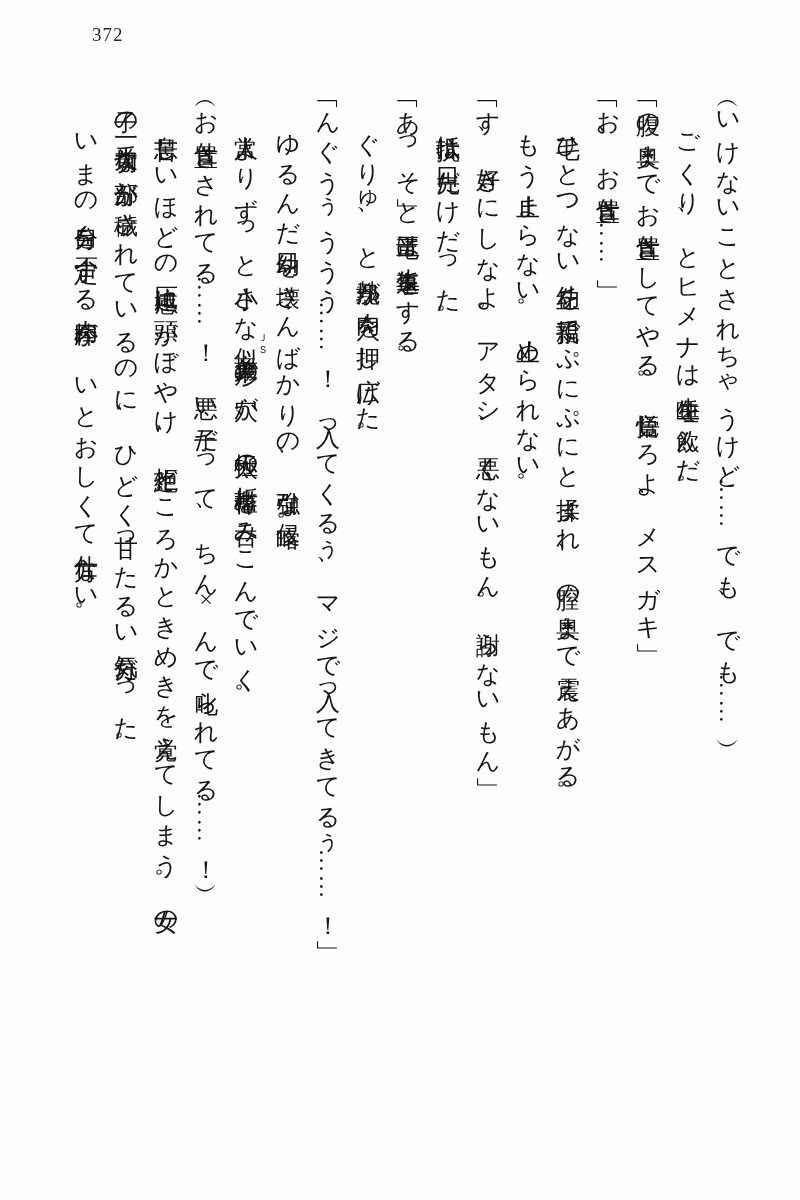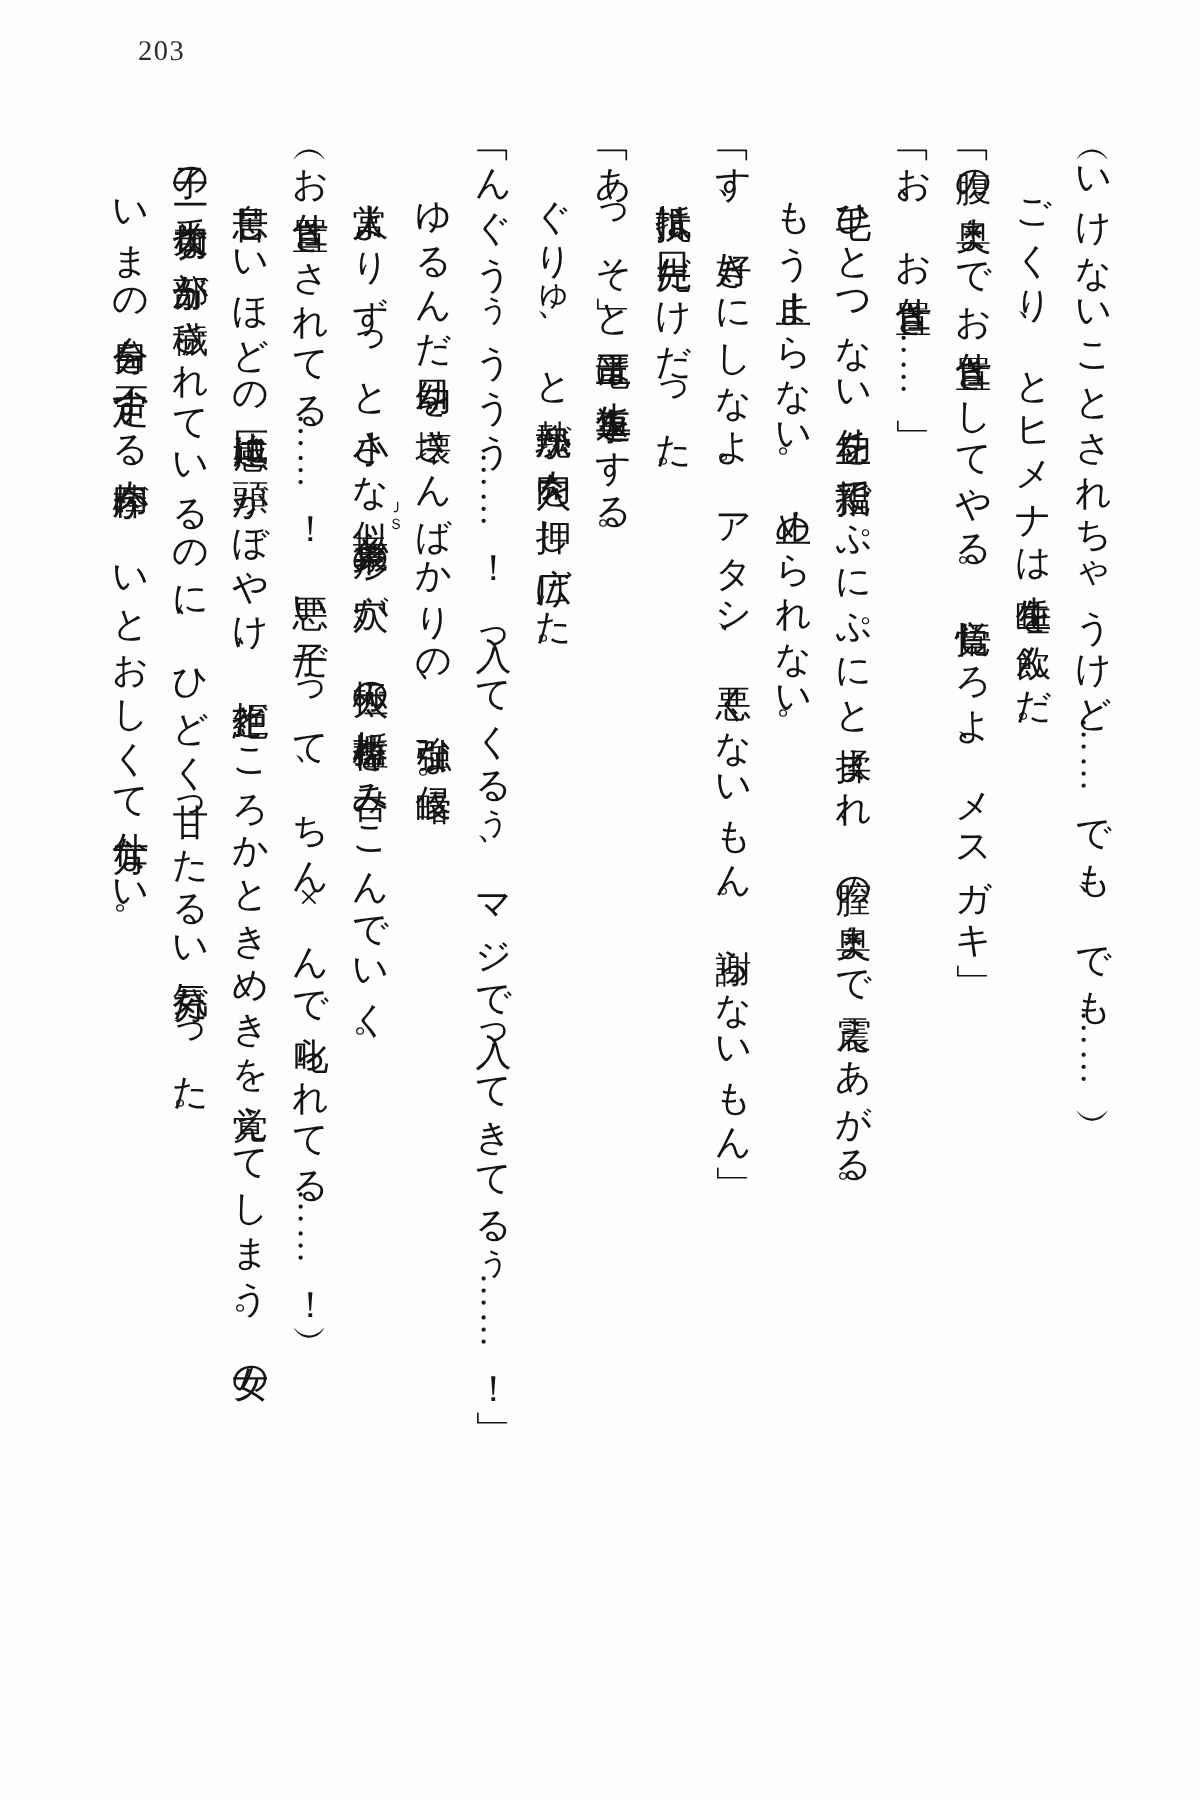--- a/index.html
+++ b/index.html
@@ -52,21 +52,21 @@
     font-size: 10px;
     letter-spacing: 1px;
     color: #141414;
   }
 </style>
 </head>
 <body>
 
 <div class="page">
 
-  <div class="page-number">203</div>
+  <div class="page-number">372</div>
 
   <div class="text-block">
 
     <p>（いけないことされちゃうけど……でも、でも……）</p>
 
     <p class="indent">ごくり、とヒメナは生唾を飲んだ。</p>
 
     <p>「腹の奥までお仕置きしてやる。覚悟しろよ、メスガキ」</p>
 
     <p>「お、お仕置き……」</p>

